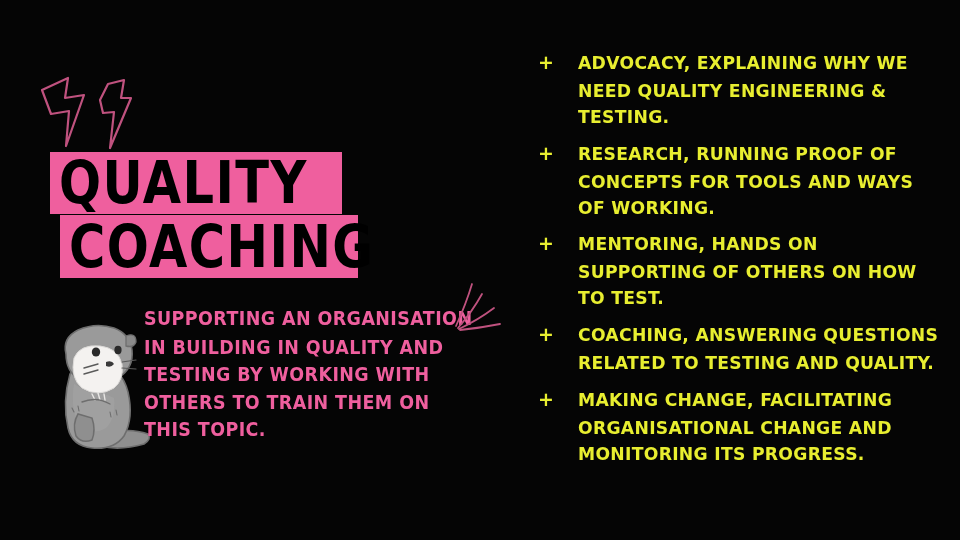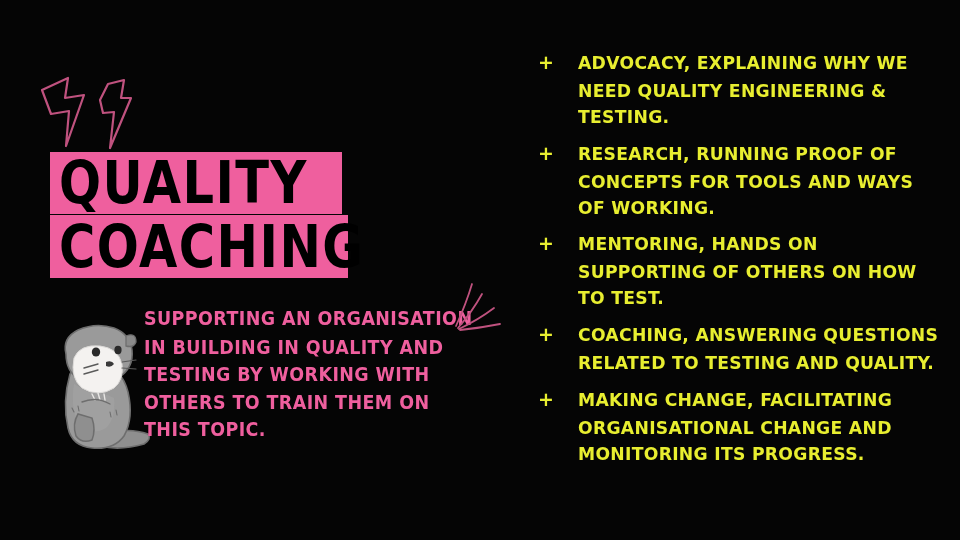--- a/index.html
+++ b/index.html
@@ -36,21 +36,21 @@
     display: flex;
     align-items: center;
   }
   #band-quality {
     left: 50px;
     top: 152px;
     width: 292px;
     height: 62px;
   }
   #band-coaching {
-    left: 50px;
+    left: 60px;
     top: 215px;
     width: 298px;
     height: 63px;
   }
   .title-text {
     color: #000000;
     font-family: "DejaVu Sans", sans-serif;
     font-weight: bold;
     font-size: 50px;
     line-height: 1;

